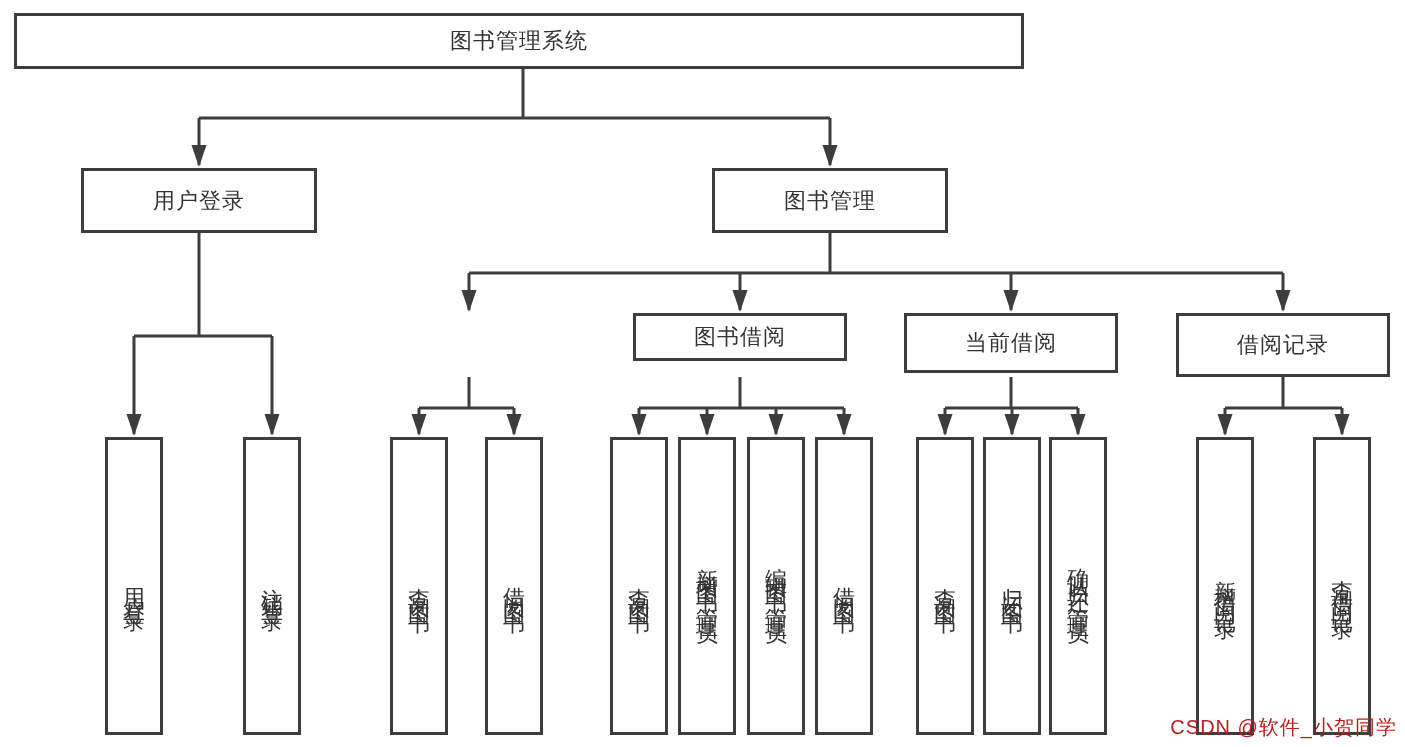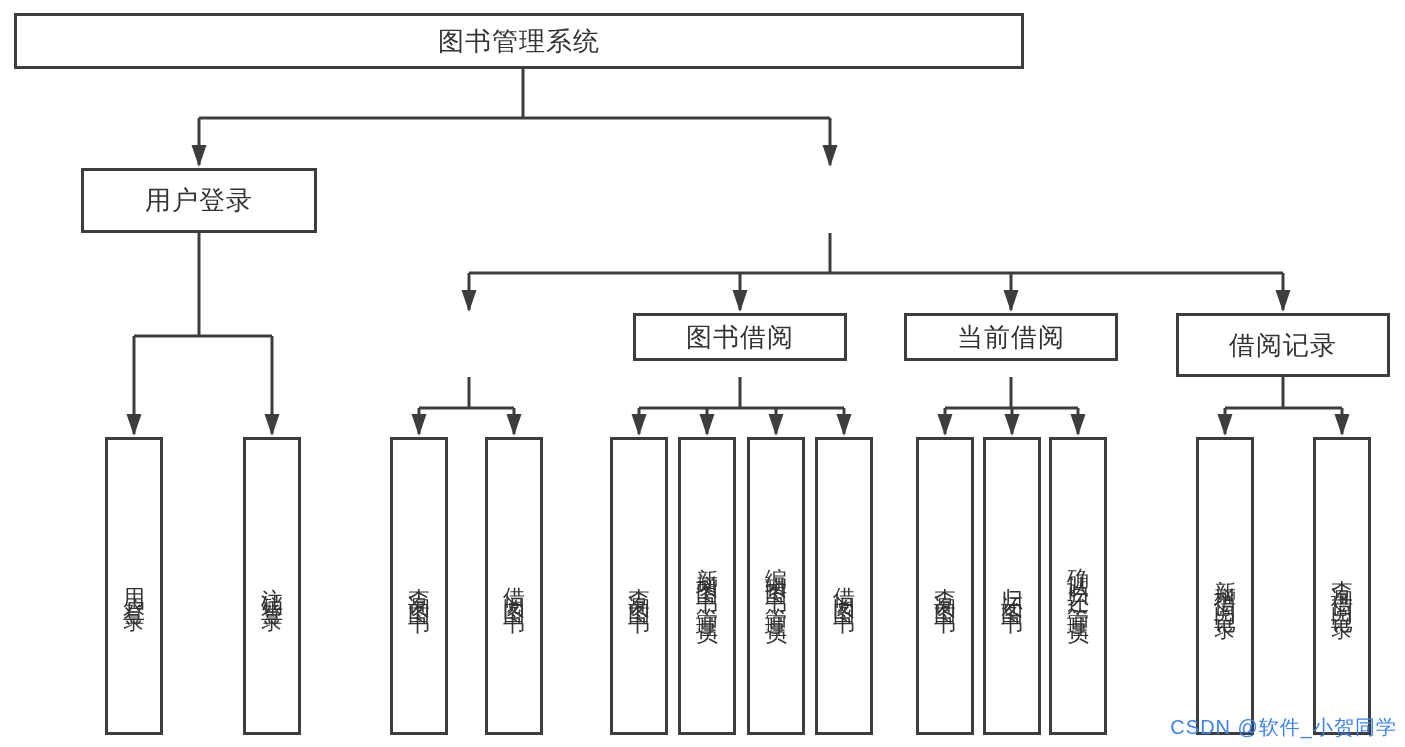--- a/index.html
+++ b/index.html
@@ -16,36 +16,36 @@
   .node {
     position: absolute;
     box-sizing: border-box;
     border: 3px solid #3d3d3d;
     background: #ffffff;
     display: flex;
     align-items: center;
     justify-content: center;
     z-index: 2;
   }
-  .hbox { font-size: 26px; letter-spacing: 1px; white-space: nowrap; }
+  .hbox { font-size: 22px; letter-spacing: 1px; white-space: nowrap; }
   .vbox { font-size: 22px; }
   .vbox .vtext {
     writing-mode: vertical-rl;
     text-orientation: mixed;
     letter-spacing: 8px;
     line-height: 1;
     white-space: nowrap;
   }
   .watermark {
     position: absolute;
     right: 8px;
     top: 714px;
     font-size: 20px;
     letter-spacing: 1px;
-    color: #3b82f6;
+    color: #b91c1c;
     z-index: 3;
     white-space: nowrap;
   }
 </style>
 </head>
 <body>
 
 <div id="stage">
 
   <svg id="wires" viewBox="0 0 1405 747" xmlns="http://www.w3.org/2000/svg">
@@ -98,25 +98,28 @@
     </g>
   </svg>
 
   <div class="node hbox" style="left:14px; top:13px; width:1010px; height:56px;">
     <span>图书管理系统</span>
   </div>
 
   <div class="node hbox" style="left:81px; top:168px; width:236px; height:65px;">
     <span>用户登录</span>
   </div>
+  <div class="node hbox" style="left:712px; top:168px; width:236px; height:65px;">
+    <span>图书管理</span>
+  </div>
 
   <div class="node hbox" style="left:633px; top:313px; width:214px; height:48px;">
     <span>图书借阅</span>
   </div>
-  <div class="node hbox" style="left:904px; top:313px; width:214px; height:48px;">
+  <div class="node hbox" style="left:904px; top:313px; width:214px; height:60px;">
     <span>当前借阅</span>
   </div>
   <div class="node hbox" style="left:1176px; top:313px; width:214px; height:64px;">
     <span>借阅记录</span>
   </div>
 
   <div class="node vbox" style="left:105px; top:437px; width:58px; height:298px;">
     <span class="vtext">用户登录</span>
   </div>
   <div class="node vbox" style="left:243px; top:437px; width:58px; height:298px;">

